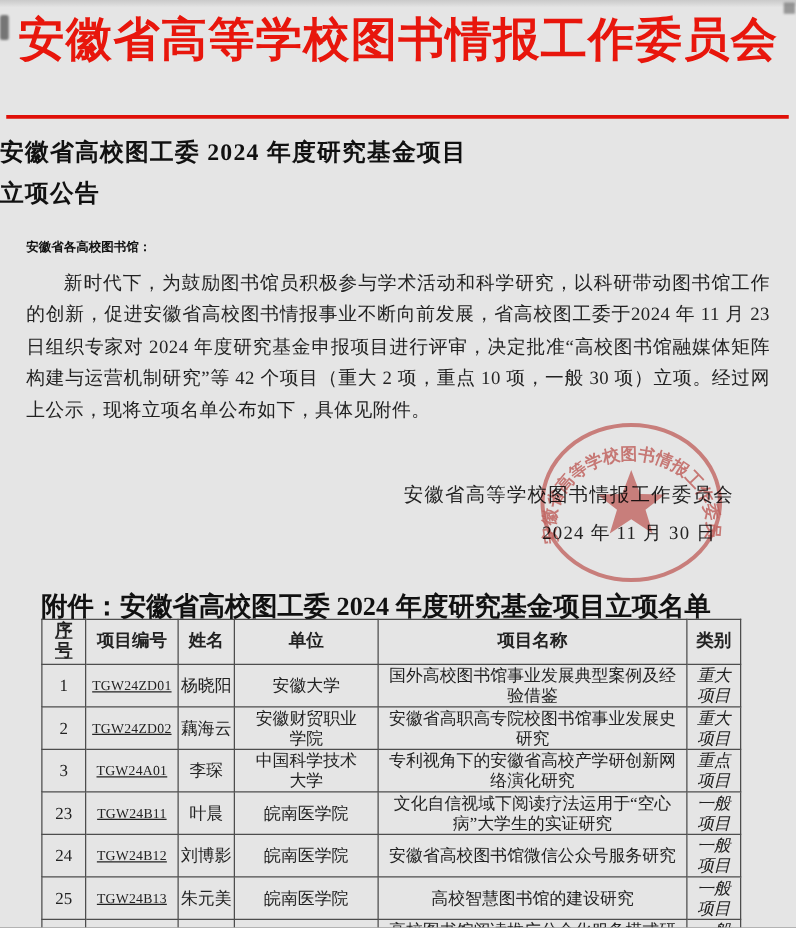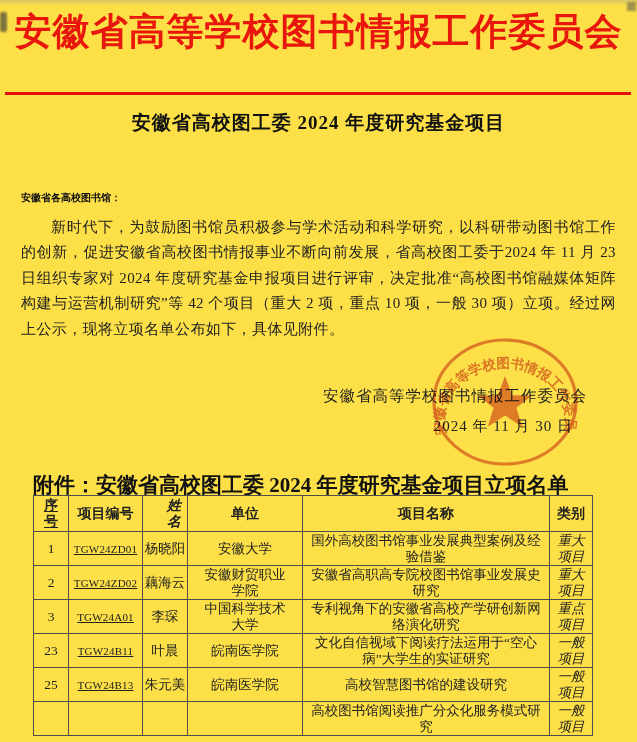--- a/index.html
+++ b/index.html
@@ -1,37 +1,37 @@
 <!DOCTYPE html>
 <html><head>
 <meta charset="utf-8">
 <style>
   * { margin:0; padding:0; box-sizing:border-box; }
   html,body { background:#888; }
   .page {
     position:relative; width:637px; height:742px; margin:0 auto;
-    background:#fde047; overflow:hidden;
+    background:#e5e5e5; overflow:hidden;
     font-family:"Liberation Serif","DejaVu Serif",serif;
     color:#1e1e1e;
   }
   .scan-strip { position:absolute; top:0; left:0; width:100%; height:6px;
     background:linear-gradient(to bottom, rgba(150,150,150,.35), rgba(150,150,150,0)); }
   .smudge-left { position:absolute; left:0; top:12px; width:7px; height:20px;
     background:#3a3a3a; opacity:.65; filter:blur(1px); border-radius:2px; }
   .smudge-right { position:absolute; right:1px; top:2px; width:9px; height:9px;
     background:#4a4a4a; opacity:.5; filter:blur(1px); }
 
   .banner { position:absolute; top:7px; left:0; width:100%;
     text-align:center; font-size:37px; font-weight:bold; letter-spacing:1px;
     color:#e8160c; white-space:nowrap; }
   .red-rule { position:absolute; top:92px; left:5px; right:6px; height:3px;
     background:#e01008; }
 
   .doc-title { position:absolute; top:106px; left:0; width:100%;
-    text-align:center; font-weight:bold; font-size:19px; line-height:33px;
+    text-align:left; font-weight:bold; font-size:19px; line-height:33px;
     letter-spacing:1px; color:#111; }
 
   .salutation { position:absolute; top:191px; left:21px;
     font-weight:bold; font-size:10px; color:#111; }
 
   .body-para { position:absolute; top:215px; left:21px; width:595px;
     font-size:15px; line-height:25.4px; text-align:justify;
     text-indent:2em; letter-spacing:0.4px; color:#222; }
 
   .sign-org { position:absolute; top:386px; right:50px;
@@ -46,21 +46,21 @@
     font-weight:bold; font-size:21px; color:#111; }
 
   table.roster { position:absolute; top:495px; left:33px; width:559px;
     border-collapse:collapse; table-layout:fixed; font-size:13.5px; color:#222; }
   table.roster td, table.roster th {
     border:1px solid #4d4d4d; vertical-align:middle; text-align:center;
     line-height:16px; overflow:hidden; font-weight:normal; }
   table.roster thead th { font-weight:bold; height:36px; font-size:14px; }
   table.roster tbody td { height:34px; }
   th.hdr-seq  { padding:0 4px;text-decoration:underline; }
-  th.hdr-name { padding:0 24px;font-style:italic; }
+  th.hdr-name { padding:0 8px; }
   td.c-seq  { font-size:13.5px; }
   td.c-code { font-size:11px; letter-spacing:.2px;text-decoration:underline; }
   td.c-name { padding:0 1px; }
   td.c-unit { padding:0 12px; }
   td.c-proj { text-align:left; padding:0 6px; }
   td.c-cat  { padding:0 7px;font-style:italic; }
 </style>
 </head>
 <body>
 
@@ -68,20 +68,21 @@
 
   <div class="scan-strip"></div>
   <div class="smudge-left"></div>
   <div class="smudge-right"></div>
 
   <div class="banner">安徽省高等学校图书情报工作委员会</div>
   <div class="red-rule"></div>
 
   <div class="doc-title">
     <div>安徽省高校图工委 2024 年度研究基金项目</div>
+    <div>立项公告</div>
   </div>
 
   <div class="salutation">安徽省各高校图书馆：</div>
 
   <div class="body-para">新时代下，为鼓励图书馆员积极参与学术活动和科学研究，以科研带动图书馆工作的创新，促进安徽省高校图书情报事业不断向前发展，省高校图工委于2024 年 11 月 23 日组织专家对 2024 年度研究基金申报项目进行评审，决定批准“高校图书馆融媒体矩阵构建与运营机制研究”等 42 个项目（重大 2 项，重点 10 项，一般 30 项）立项。经过网上公示，现将立项名单公布如下，具体见附件。</div>
 
   <div class="sign-org">安徽省高等学校图书情报工作委员会</div>
   <div class="sign-date">2024 年 11 月 30 日</div>
 
   <svg class="stamp" viewBox="0 0 154 132" xmlns="http://www.w3.org/2000/svg">
@@ -143,20 +144,28 @@
       </tr>
       <tr>
         <td class="c-seq">23</td>
         <td class="c-code">TGW24B11</td>
         <td class="c-name">叶晨</td>
         <td class="c-unit">皖南医学院</td>
         <td class="c-proj">文化自信视域下阅读疗法运用于“空心病”大学生的实证研究</td>
         <td class="c-cat">一般项目</td>
       </tr>
       <tr>
+        <td class="c-seq">24</td>
+        <td class="c-code">TGW24B12</td>
+        <td class="c-name">刘博影</td>
+        <td class="c-unit">皖南医学院</td>
+        <td class="c-proj">安徽省高校图书馆微信公众号服务研究</td>
+        <td class="c-cat">一般项目</td>
+      </tr>
+      <tr>
         <td class="c-seq">25</td>
         <td class="c-code">TGW24B13</td>
         <td class="c-name">朱元美</td>
         <td class="c-unit">皖南医学院</td>
         <td class="c-proj">高校智慧图书馆的建设研究</td>
         <td class="c-cat">一般项目</td>
       </tr>
       <tr>
         <td class="c-seq"></td>
         <td class="c-code"></td>

